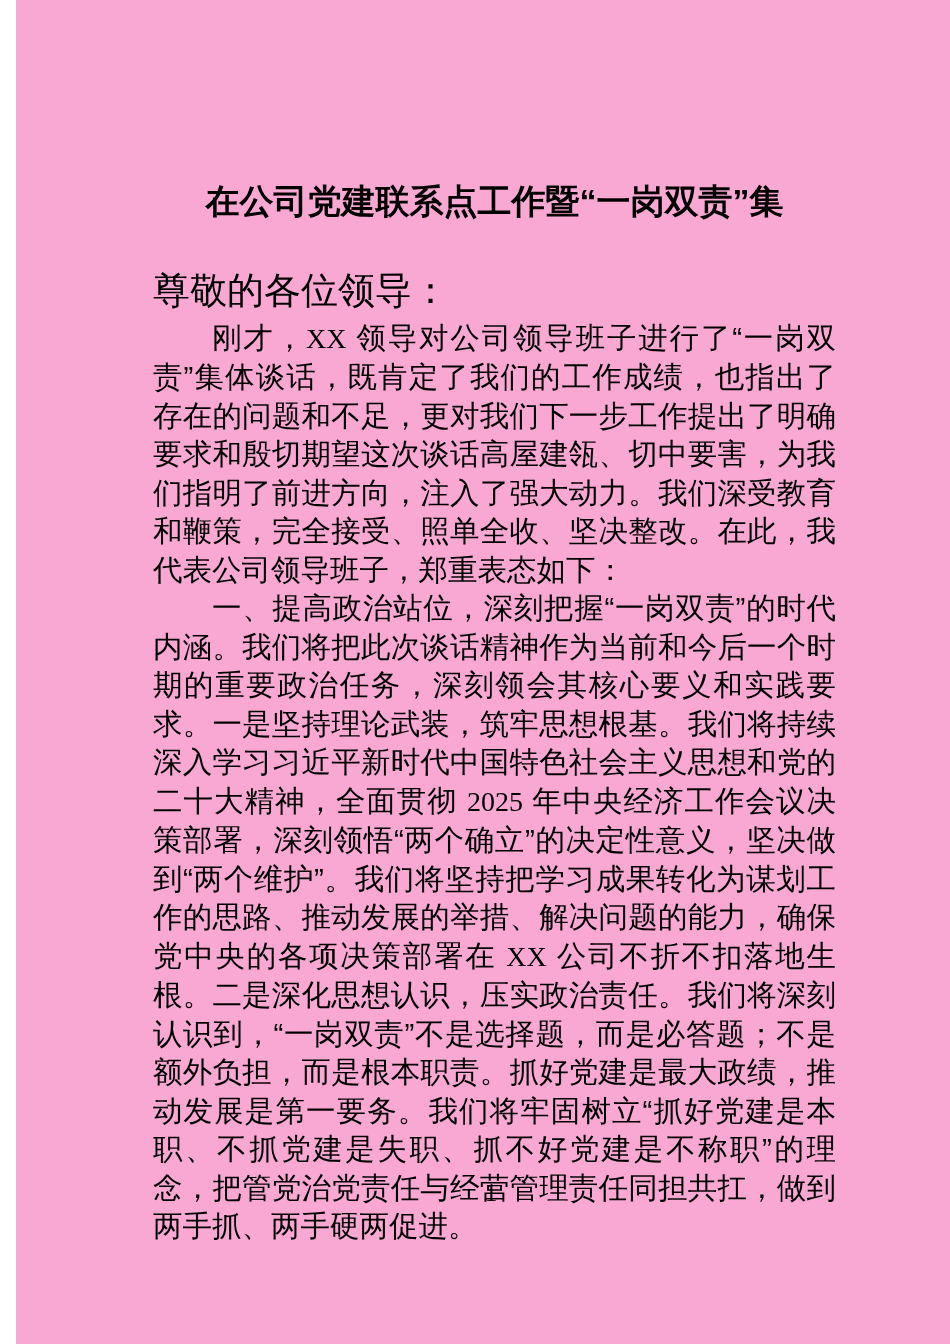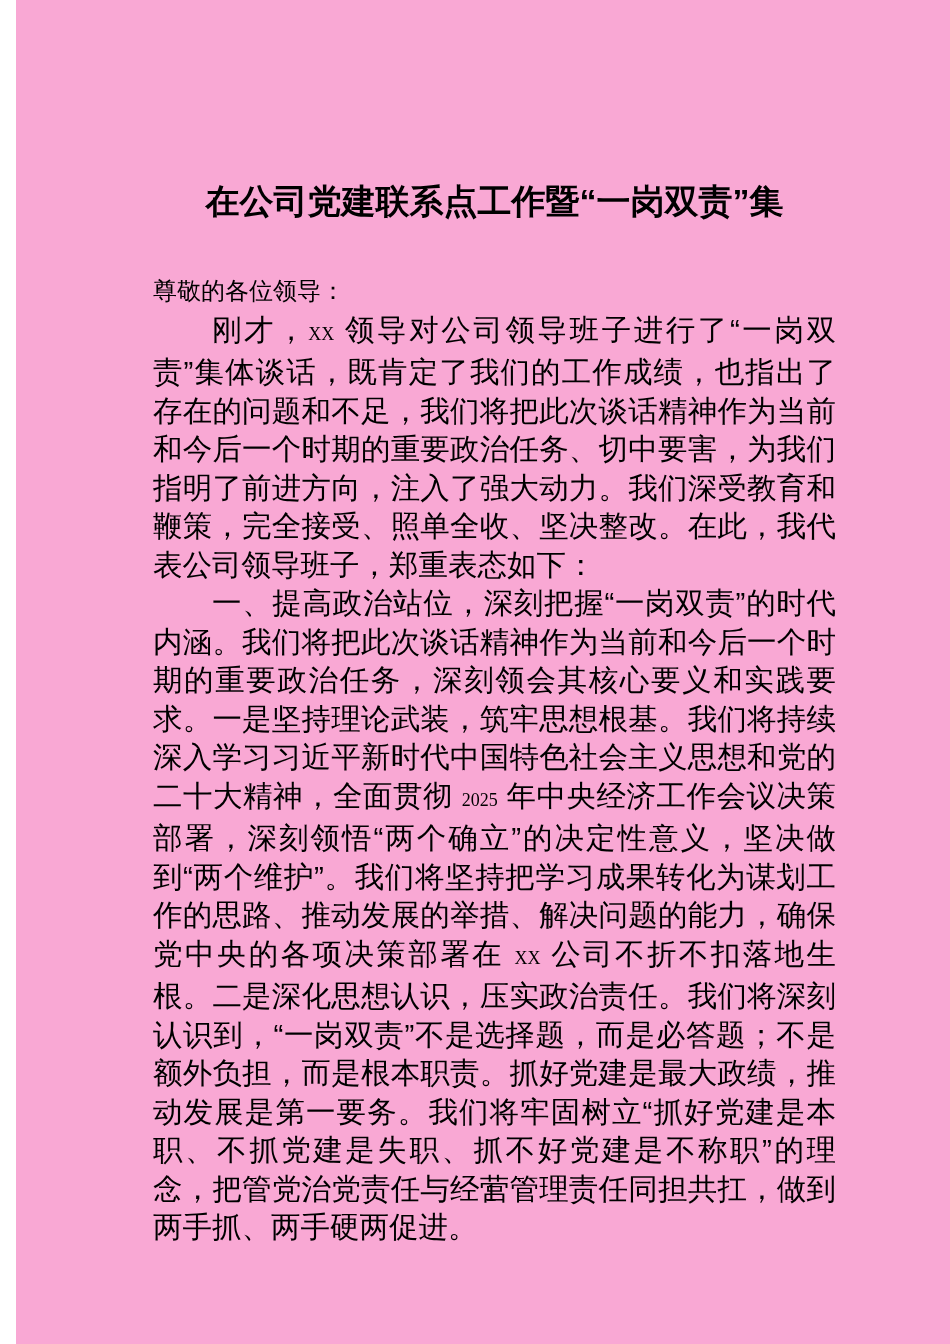--- a/index.html
+++ b/index.html
@@ -37,42 +37,42 @@
     font-size: 34px;
     line-height: 66px;
     font-weight: 700;
     text-align: center;
     letter-spacing: 0px;
     margin: 0 0 0 0;
     font-family: "Liberation Sans", "DejaVu Sans", sans-serif;
   }
 
   .salutation {
-    font-size: 24px;
+    font-size: 37px;
     line-height: 38.5px;
-    margin: 38px 0 0 0;
+    margin: 38px 0 8px 0;
     text-align: justify;
     text-justify: inter-ideograph;
     letter-spacing: 0px;
   }
 
   .para {
     font-size: 29.5px;
     line-height: 38.5px;
     margin: 0;
     text-indent: 59px;
     text-align: justify;
     text-justify: inter-ideograph;
     letter-spacing: 0px;
     word-break: break-all;
   }
 
   .latin {
     font-family: "Liberation Serif", "DejaVu Serif", serif;
-    font-size: 18px;
+    font-size: 28px;
   }
 
   .page-number {
     position: absolute;
     left: 0;
     top: 1178px;
     width: 950px;
     text-align: center;
     font-family: "Liberation Serif", "DejaVu Serif", serif;
     font-size: 25px;
@@ -87,21 +87,21 @@
 
   <div class="content">
 
     <h1 class="doc-title">
       <span>在公司党建联系点工作暨“一岗双责”集</span><br>
     </h1>
 
     <p class="salutation">尊敬的各位领导：</p>
 
     <p class="para">
-      <span>刚才，</span><span class="latin">XX</span><span> 领导对公司领导班子进行了“一岗双责”集体谈话，既肯定了我们的工作成绩，也指出了存在的问题和不足，我们将把此次谈话精神作为当前和今后一个时期的重要政治任务、切中要害，为我们指明了前进方向，注入了强大动力。我们深受教育和鞭策，完全接受、照单全收、坚决整改。在此，我代表公司领导班子，郑重表态如下：</span>
+      <span>刚才，</span><span class="latin">XX</span><span> 领导对公司领导班子进行了“一岗双责”集体谈话，既肯定了我们的工作成绩，也指出了存在的问题和不足，更对我们下一步工作提出了明确要求和殷切期望这次谈话高屋建瓴、切中要害，为我们指明了前进方向，注入了强大动力。我们深受教育和鞭策，完全接受、照单全收、坚决整改。在此，我代表公司领导班子，郑重表态如下：</span>
     </p>
 
     <p class="para">
       <span>一、提高政治站位，深刻把握“一岗双责”的时代内涵。我们将把此次谈话精神作为当前和今后一个时期的重要政治任务，深刻领会其核心要义和实践要求。一是坚持理论武装，筑牢思想根基。我们将持续深入学习习近平新时代中国特色社会主义思想和党的二十大精神，全面贯彻 </span><span class="latin">2025</span><span> 年中央经济工作会议决策部署，深刻领悟“两个确立”的决定性意义，坚决做到“两个维护”。我们将坚持把学习成果转化为谋划工作的思路、推动发展的举措、解决问题的能力，确保党中央的各项决策部署在 </span><span class="latin">XX</span><span> 公司不折不扣落地生根。二是深化思想认识，压实政治责任。我们将深刻认识到，“一岗双责”不是选择题，而是必答题；不是额外负担，而是根本职责。抓好党建是最大政绩，推动发展是第一要务。我们将牢固树立“抓好党建是本职、不抓党建是失职、抓不好党建是不称职”的理念，把管党治党责任与经营管理责任同担共扛，做到两手抓、两手硬两促进。</span>
     </p>
 
   </div>
 
   <div class="page-number">1</div>
 

